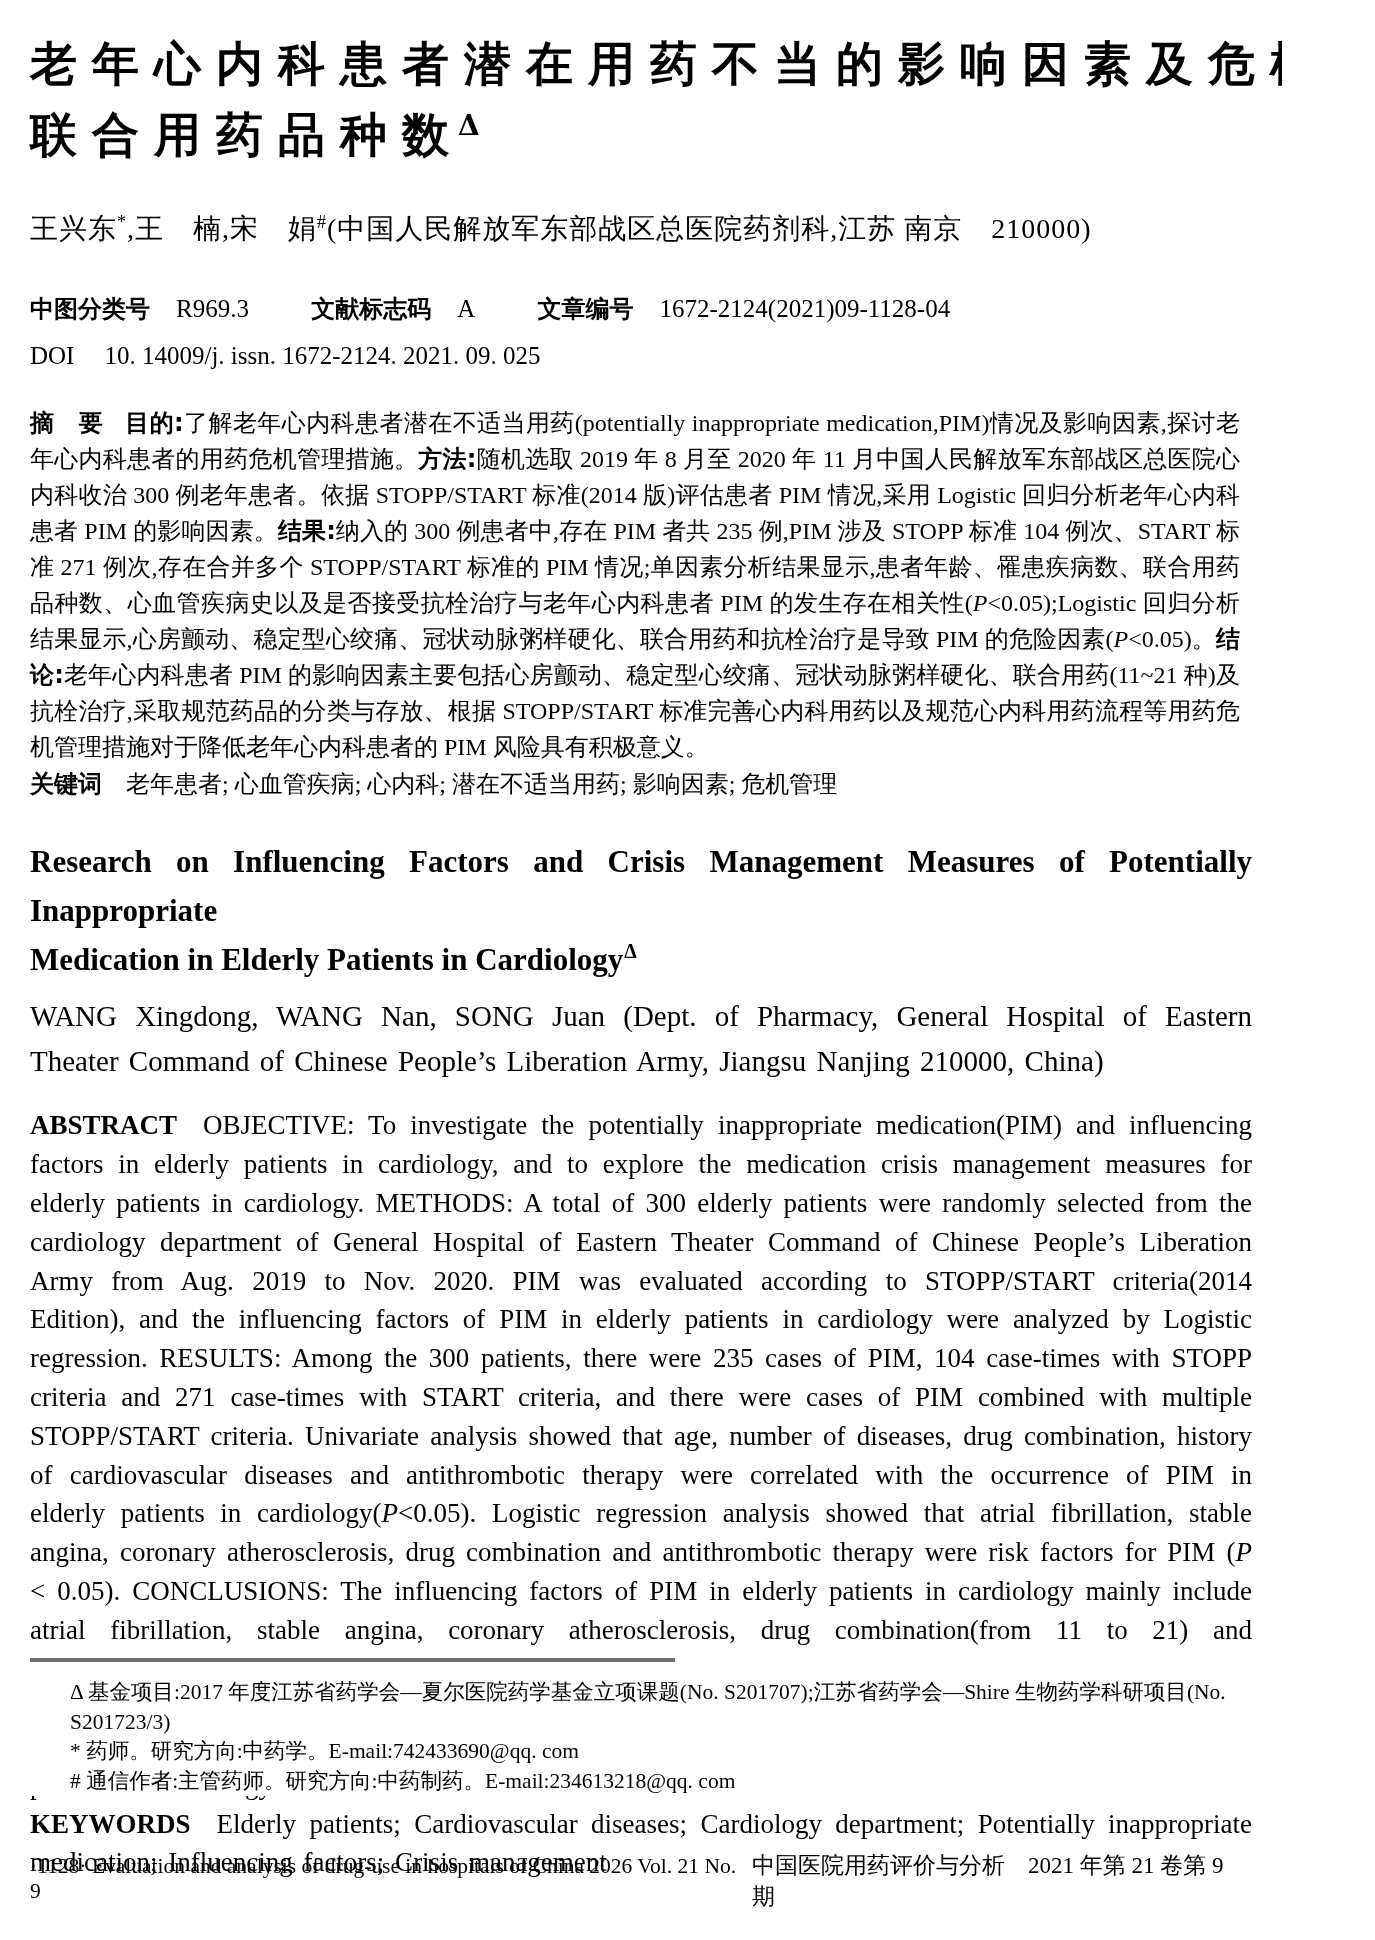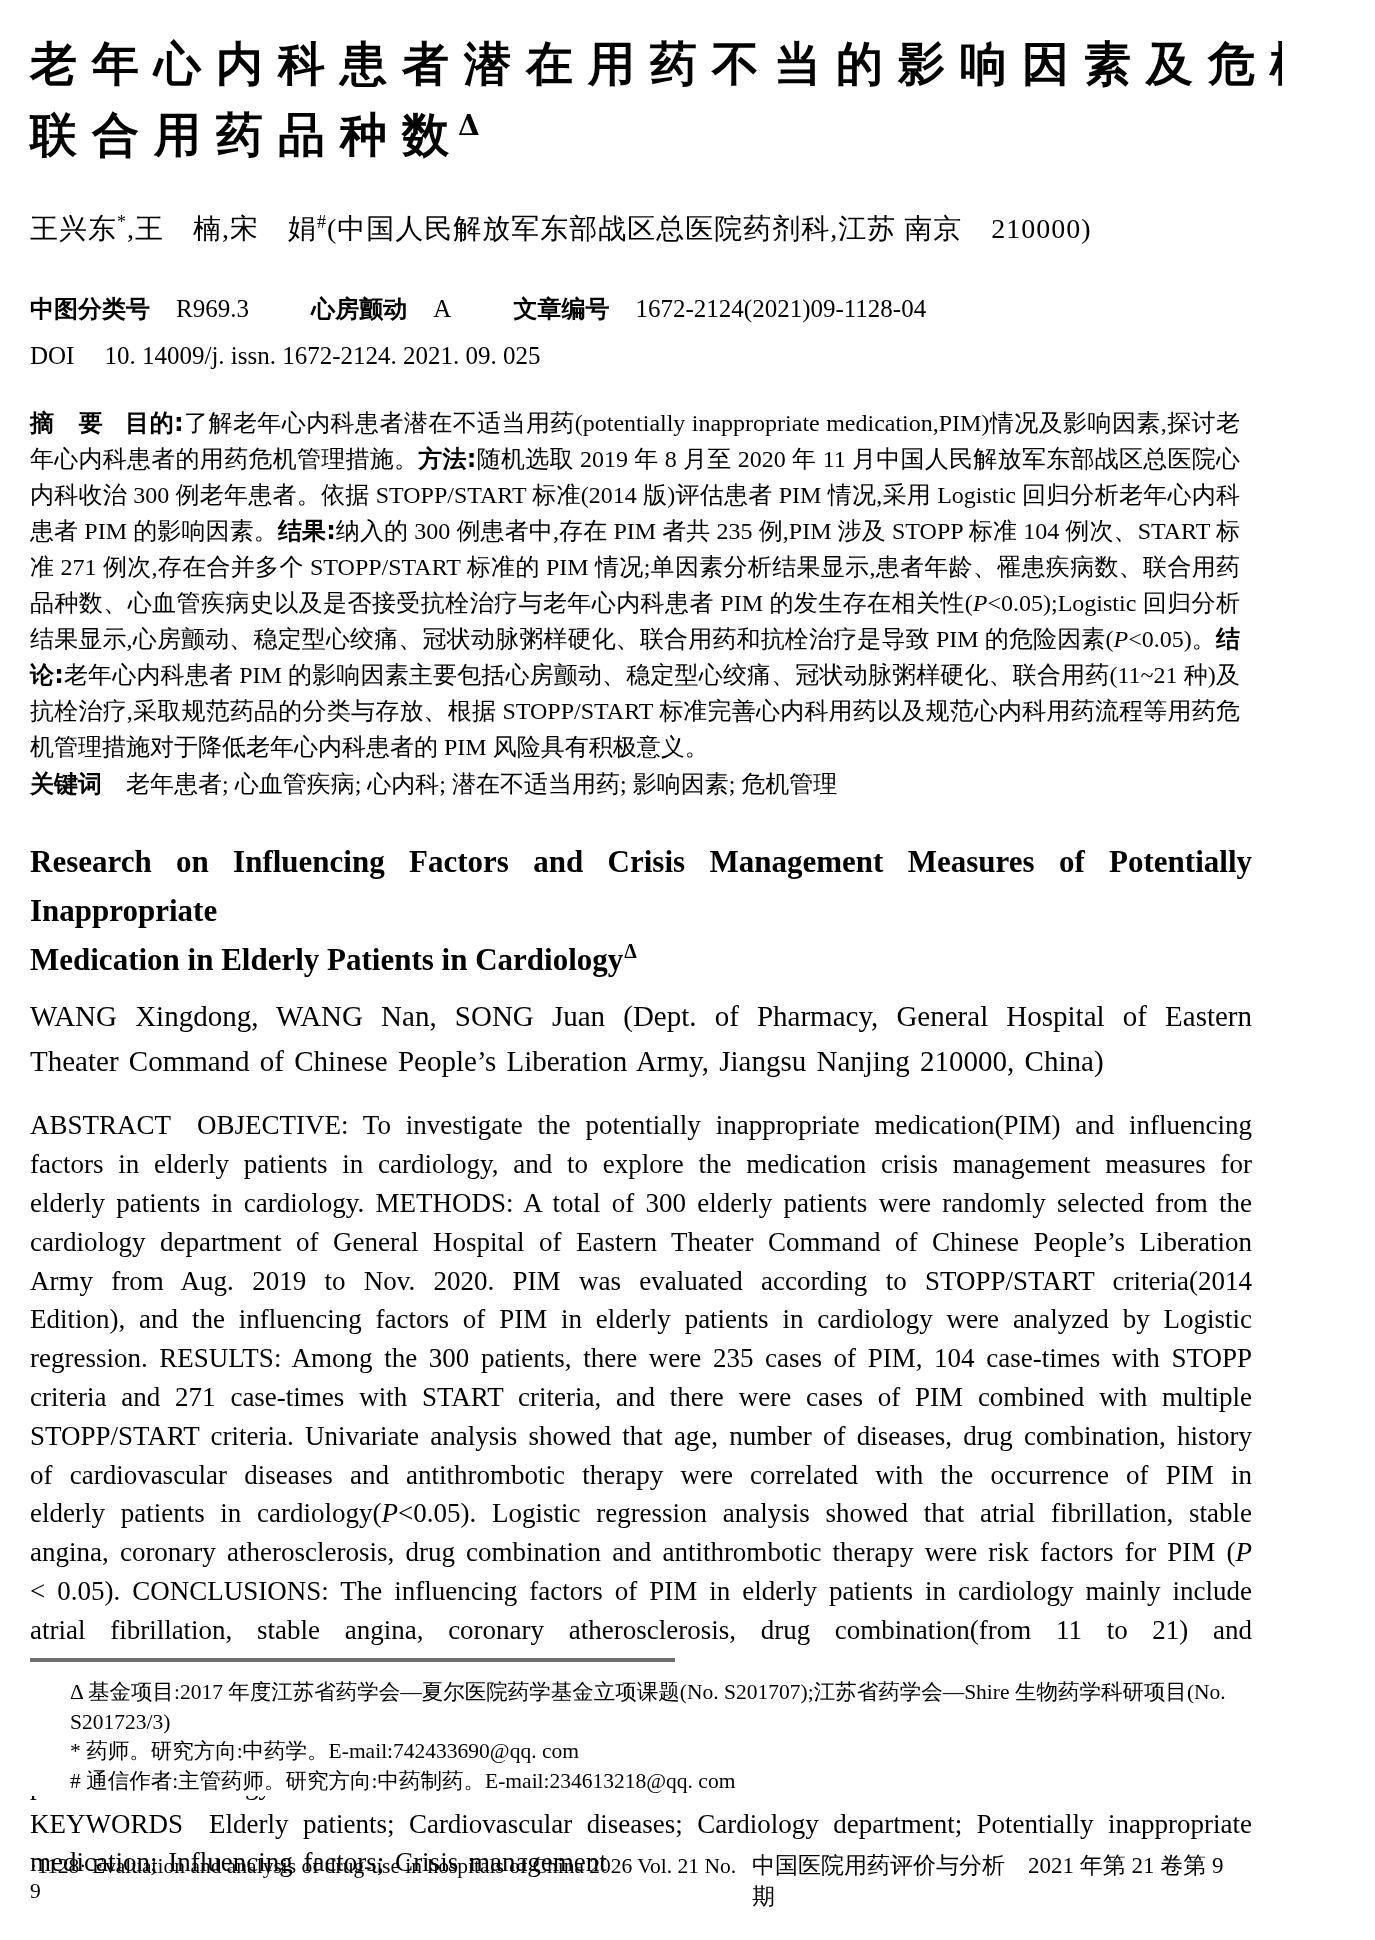--- a/index.html
+++ b/index.html
@@ -38,21 +38,21 @@
   .title-en { margin-top: 34px; font-size: 31px; font-weight: bold; line-height: 49px; }
   .title-en .jline { text-align: justify; text-align-last: justify; }
   .title-en .t-sup { font-size: 20px; top: -12px; left: 1px; }
   .authors-en { margin-top: 6px; font-size: 29px; line-height: 45px; text-align: justify; word-spacing: 3px; }
   
   .abstract-en, .keywords-en {
     margin: 22px 0 0 0; font-size: 27px; line-height: 38.8px;
     text-align: justify; word-spacing: 4px;
   }
   .keywords-en { margin-top: 0; }
-  .en-label { font-weight: normal; margin-right: 26px; }
+  .en-label { font-weight: bold; margin-right: 26px; }
   .it { font-style: italic; }
   
   .footnote-area {
     position: absolute; left: 30px; right: 30px; top: 1658px;
     font-size: 21.5px; line-height: 29.5px; background: #ffffff;
   }
   .footnote-rule { width: 645px; height: 4px; background: #6e6e6e; margin-bottom: 16px; }
   .footnote-line { padding-left: 40px; }
   
   .page-footer {
@@ -71,21 +71,21 @@
     <div class="t-line"><span>老年心内科患者潜在用药不当的影响因素及危机</span></div>
     <div class="t-line"><span>联合用药品种数</span><span class="t-sup">Δ</span></div>
   </div>
 
   <div class="authors-cn">
     <span>王兴东</span><sup>*</sup><span>,王　楠,宋　娟</span><sup>#</sup><span>(中国人民解放军东部战区总医院药剂科,江苏 南京　210000)</span>
   </div>
 
   <div class="meta-row">
     <span class="meta-pair"><span class="hei">中图分类号</span><span>R969.3</span></span>
-    <span class="meta-pair"><span class="hei">心房颤动</span><span>A</span></span>
+    <span class="meta-pair"><span class="hei">文献标志码</span><span>A</span></span>
     <span class="meta-pair"><span class="hei">文章编号</span><span>1672-2124(2021)09-1128-04</span></span>
   </div>
 
   <div class="doi-row">
     <span class="doi-label">DOI</span><span>10. 14009/j. issn. 1672-2124. 2021. 09. 025</span>
   </div>
 
   <p class="abstract-cn">
     <span class="hei abstract-label">摘　要</span><span><span class="hei">目的:</span><span>了解老年心内科患者潜在不适当用药(potentially inappropriate medication,PIM)情况及影响因素,探讨老年心内科患者的用药危机管理措施。</span><span class="hei">方法:</span><span>随机选取 2019 年 8 月至 2020 年 11 月中国人民解放军东部战区总医院心内科收治 300 例老年患者。依据 STOPP/START 标准(2014 版)评估患者 PIM 情况,采用 Logistic 回归分析老年心内科患者 PIM 的影响因素。</span><span class="hei">结果:</span><span>纳入的 300 例患者中,存在 PIM 者共 235 例,PIM 涉及 STOPP 标准 104 例次、START 标准 271 例次,存在合并多个 STOPP/START 标准的 PIM 情况;单因素分析结果显示,患者年龄、罹患疾病数、联合用药品种数、心血管疾病史以及是否接受抗栓治疗与老年心内科患者 PIM 的发生存在相关性(</span><span class="it">P</span><span>&lt;0.05);Logistic 回归分析结果显示,心房颤动、稳定型心绞痛、冠状动脉粥样硬化、联合用药和抗栓治疗是导致 PIM 的危险因素(</span><span class="it">P</span><span>&lt;0.05)。</span><span class="hei">结论:</span><span>老年心内科患者 PIM 的影响因素主要包括心房颤动、稳定型心绞痛、冠状动脉粥样硬化、联合用药(11~21 种)及抗栓治疗,采取规范药品的分类与存放、根据 STOPP/START 标准完善心内科用药以及规范心内科用药流程等用药危机管理措施对于降低老年心内科患者的 PIM 风险具有积极意义。</span></span>
   </p>

